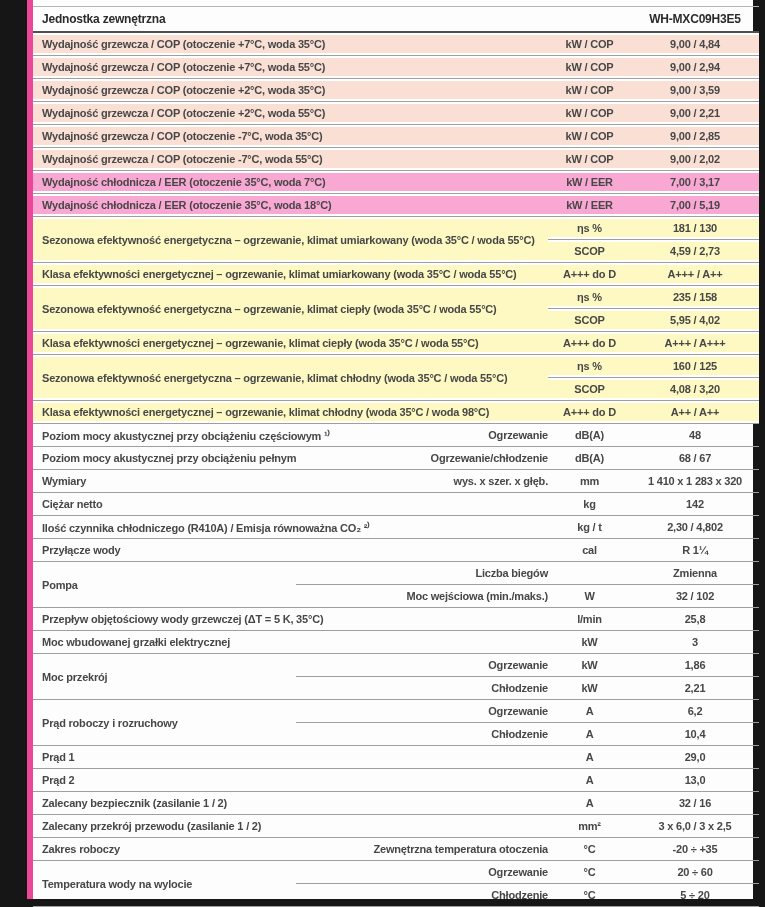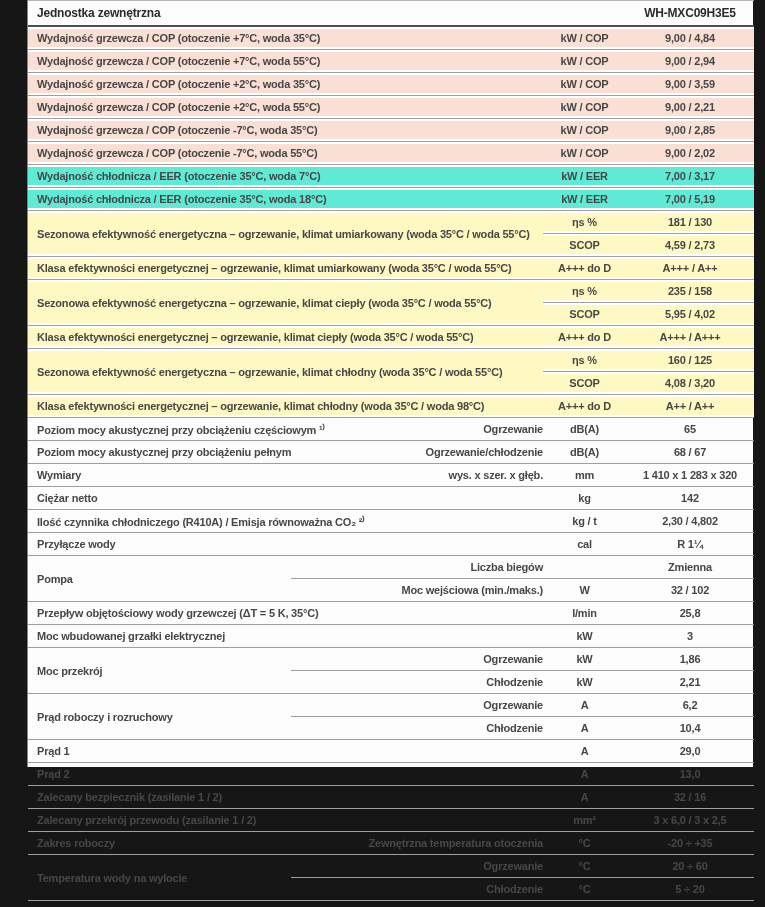--- a/index.html
+++ b/index.html
@@ -6,25 +6,25 @@
   body{
     width:765px;height:907px;
     background:#161616;
     font-family:"Liberation Sans", sans-serif;
     position:relative;
     overflow:hidden;
   }
   .content{
     position:absolute;
     left:27px;top:0;
-    width:726px;height:767px;
+    width:726px;height:899px;
     background:#fdfdfd;
-    padding-top:0;
+    padding-top:6px;
     box-sizing:border-box;
-    border-left:1px solid #ec4899;
+    border-left:6px solid #ec4899;
   }
   table.spec{
     width:726px;
     height:888px;
     table-layout:fixed;
     border-collapse:collapse;
     border-top:1px solid #b5b5b5;
     border-bottom:1px solid #9f9f9f;
   }
   td,th{
@@ -43,21 +43,21 @@
     border-top:none;
     border-bottom:2px solid #4f4f4f;
     color:#2b2b2b;
     font-size:12px;
     height:24px;
   }
   th.label, td.label{text-align:left;padding-left:9px;}
   td.sub{text-align:right;padding-left:6px;}
   td.unit, td.value, th.value{text-align:center;}
   tr.bg-pink td{background:#f9dfd4;box-shadow:inset 0 2px 0 #ffffff, inset 0 -2px 0 #ffffff;}
-  tr.bg-blue td{background:#5eead4;box-shadow:inset 0 2px 0 #ffffff, inset 0 -2px 0 #ffffff;}
+  tr.bg-blue td{background:#f9a8d4;box-shadow:inset 0 2px 0 #ffffff, inset 0 -2px 0 #ffffff;}
   tr.bg-green td{background:#fef9c3;box-shadow:inset 0 2px 0 #ffffff, inset 0 -2px 0 #ffffff;}
 </style>
 </head>
 <body>
 
 <div class="content">
   <table class="spec">
     <colgroup>
       <col style="width:263px">
       <col style="width:252px">
@@ -150,21 +150,21 @@
         </tr>
         <tr class="bg-green">
           <td colspan="2" class="label">Klasa efektywności energetycznej – ogrzewanie, klimat chłodny (woda 35°C / woda 98°C)</td>
           <td class="unit">A+++ do D</td>
           <td class="value">A++ / A++</td>
         </tr>
         <tr class="bg-white">
           <td class="label">Poziom mocy akustycznej przy obciążeniu częściowym ¹⁾</td>
           <td class="sub">Ogrzewanie</td>
           <td class="unit">dB(A)</td>
-          <td class="value">65</td>
+          <td class="value">48</td>
         </tr>
         <tr class="bg-white">
           <td class="label">Poziom mocy akustycznej przy obciążeniu pełnym</td>
           <td class="sub">Ogrzewanie/chłodzenie</td>
           <td class="unit">dB(A)</td>
           <td class="value">68 / 67</td>
         </tr>
         <tr class="bg-white">
           <td class="label">Wymiary</td>
           <td class="sub">wys. x szer. x głęb.</td>

